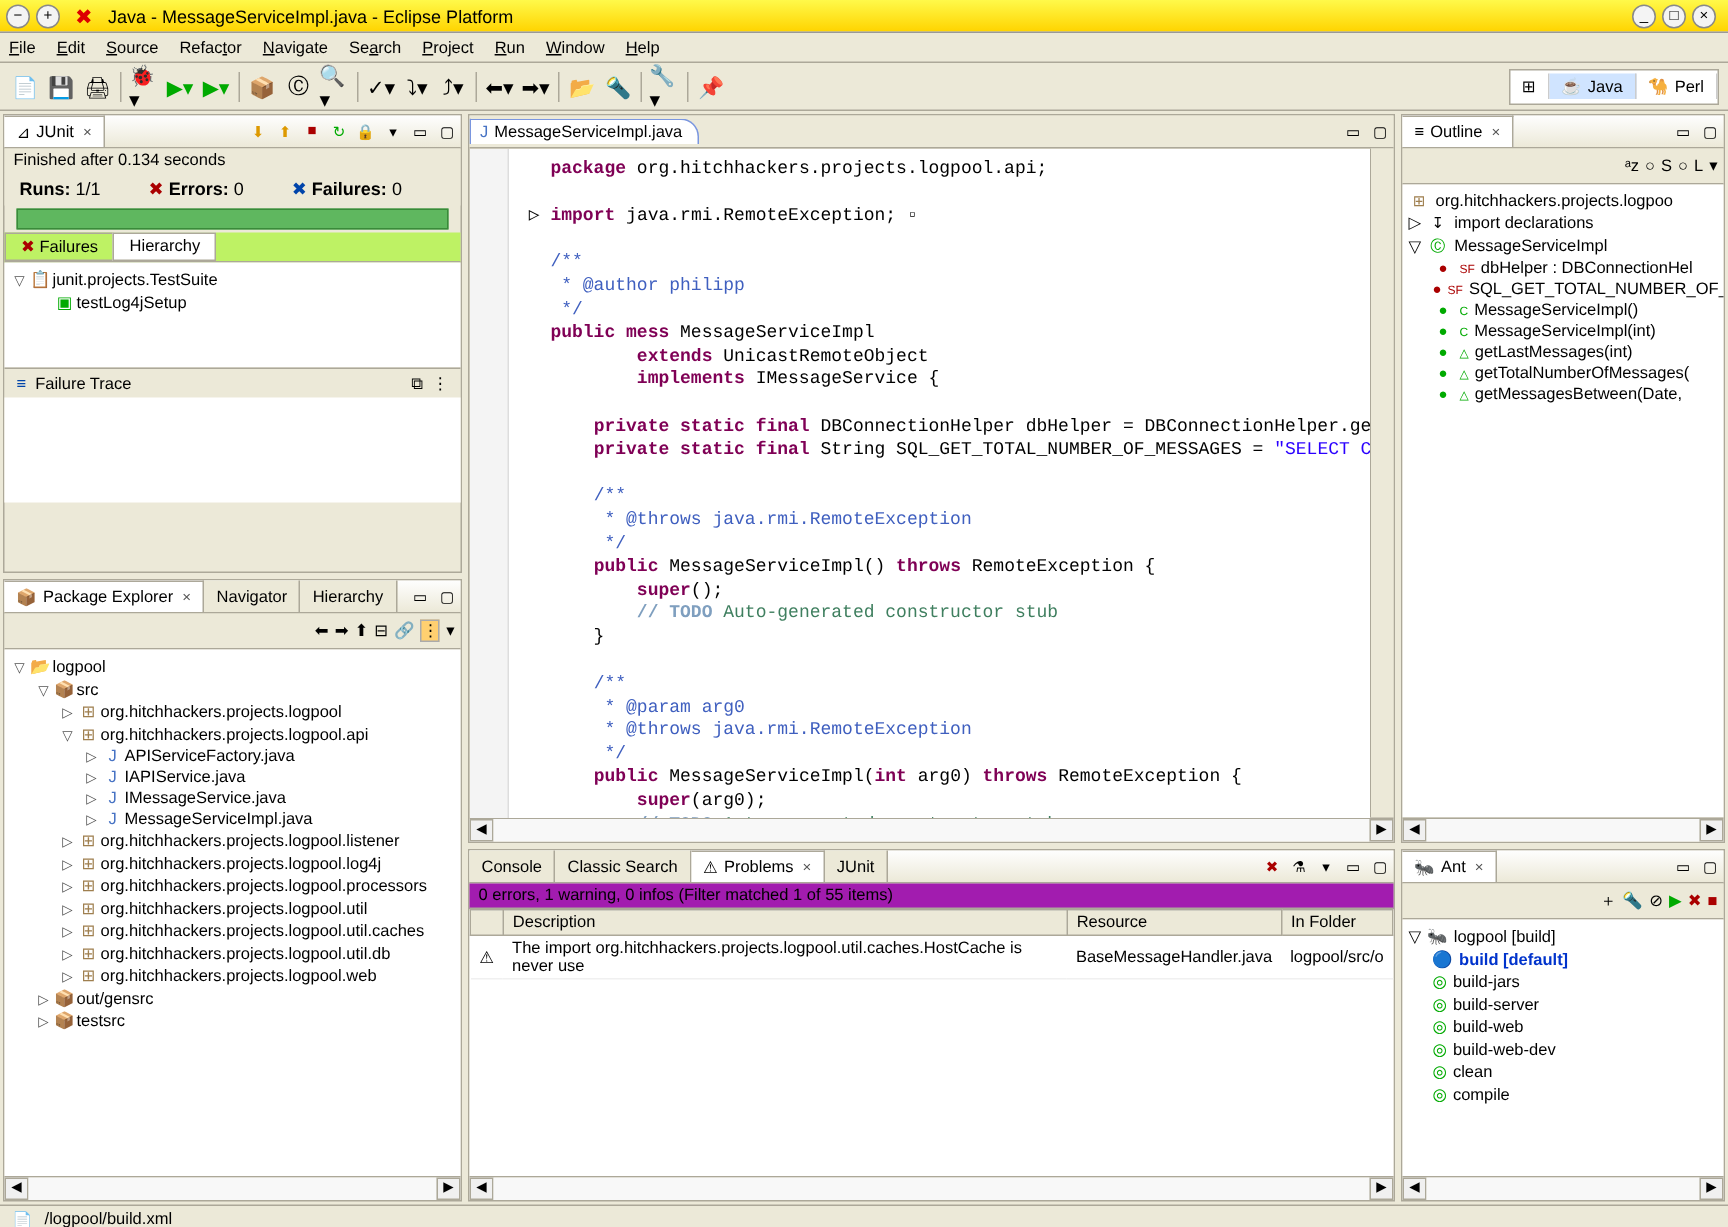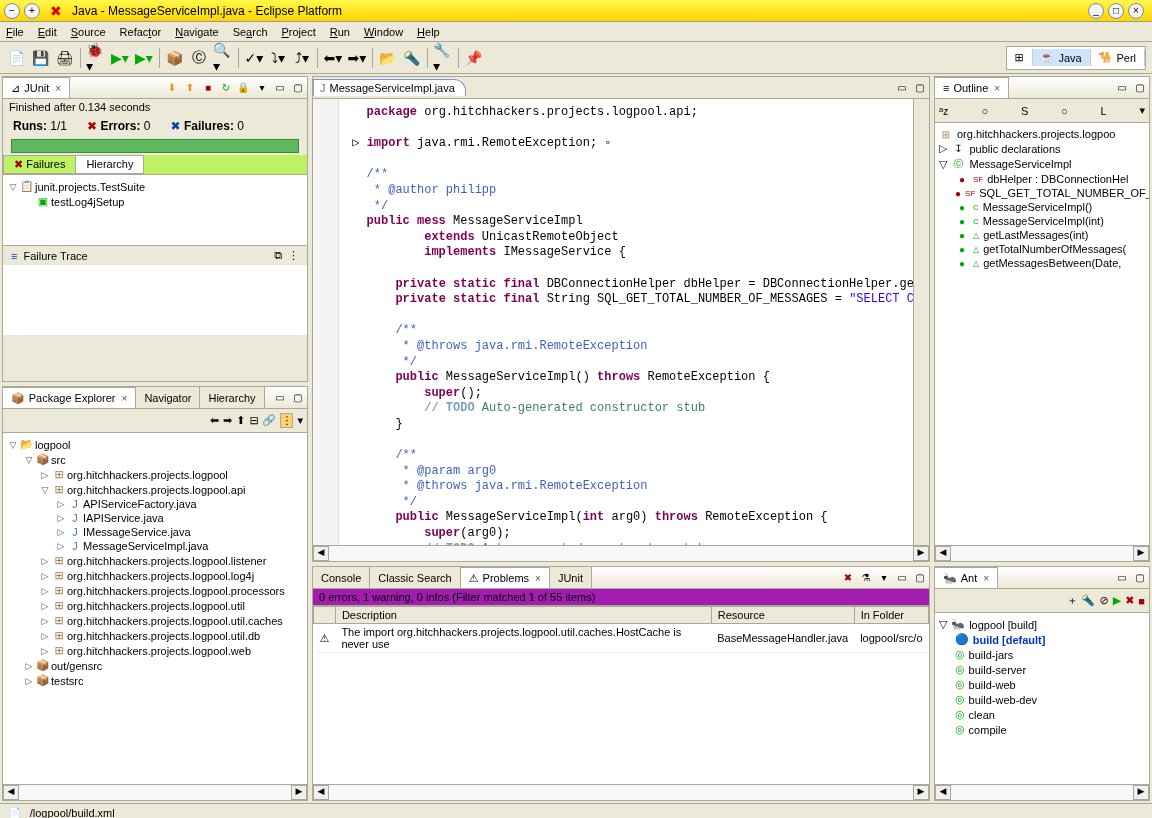--- a/index.html
+++ b/index.html
@@ -25,21 +25,21 @@
 .view { border: 1px solid #aca899; margin: 2px; display: flex; flex-direction: column; background: #ece9d8; }
 .viewtabs { display: flex; align-items: center; background: linear-gradient(#fefefe,#ece9d8); height: 22px; border-bottom: 1px solid #aca899; }
 .tab { padding: 2px 8px; border-right: 1px solid #aca899; display: flex; align-items: center; gap: 4px; background: #fff; font-size: 11px; height: 100%; }
 .tab.active { background: #fff; border-top: 1px solid #aca899; }
 .tab.inactive { background: #ece9d8; }
 .tab .close { font-size: 10px; color: #555; margin-left: 2px; }
 .viewtabs .spacer { flex: 1; }
 .viewtabs .vbtn { width: 16px; height: 16px; display: flex; align-items: center; justify-content: center; font-size: 10px; margin: 0 1px; }
 .viewbody { flex: 1; background: #fff; overflow: hidden; font-size: 11px; }
 .junit-summary { background: #ece9d8; padding: 2px 6px; font-size: 11px; }
-.junit-counts { display: flex; gap: 20px; padding: 4px 10px; background: #ece9d8; font-size: 12px; }
+.junit-counts { display: flex; gap: 32px; padding: 4px 10px; background: #ece9d8; font-size: 12px; }
 .junit-bar { height: 14px; background: #5fb75f; margin: 2px 8px; border: 1px solid #3a8a3a; }
 .junit-tabs { display: flex; background: #bef264; border-bottom: 1px solid #aca899; }
 .junit-tabs .jt { padding: 2px 10px; border: 1px solid #aca899; margin-right: -1px; font-size: 11px; }
 .junit-tabs .jt.active { background: #fff; }
 .tree { padding: 4px; background: #fff; font-size: 11px; overflow: auto; }
 .tree .node { display: flex; align-items: center; padding: 1px 0; white-space: nowrap; }
 .tree .node .tw { width: 12px; text-align: center; font-size: 9px; color: #555; }
 .tree .node .icn { width: 16px; text-align: center; }
 .tree ul { list-style: none; padding-left: 16px; }
 .failtrace { border-top: 1px solid #aca899; background: #ece9d8; }
@@ -450,37 +450,37 @@
 
   <div class="rightcol">
 
     <div class="view" style="height:486px">
       <div class="viewtabs">
         <div class="tab active">≡ <span>Outline</span> <span class="close">×</span></div>
         <div class="spacer"></div>
         <div class="vbtn">▭</div>
         <div class="vbtn">▢</div>
       </div>
-      <div class="pkg-toolbar" style="justify-content:space-between">
+      <div class="pkg-toolbar" style="justify-content:flex-end">
         <div class="vbtn">ᵃz</div>
         <div class="vbtn">○</div>
         <div class="vbtn">S</div>
         <div class="vbtn">○</div>
         <div class="vbtn">L</div>
         <div class="vbtn">▾</div>
       </div>
       <div class="tree" style="flex:1;overflow:hidden">
         <div class="outline-item">
             <span class="oi package-icon">⊞</span>
             <span>org.hitchhackers.projects.logpoo</span>
           </div>
         <div class="outline-item">
             <span class="tw">▷</span>
             <span class="oi">↧</span>
-            <span>public declarations</span>
+            <span>import declarations</span>
           </div>
         <div class="outline-item">
             <span class="tw">▽</span>
             <span class="oi green-dot">Ⓒ</span>
             <span>MessageServiceImpl</span>
           </div>
         <ul id="outline-members">
             <li>
               <div class="outline-item">
                 <span class="oi" style="color:#a00">●</span>

